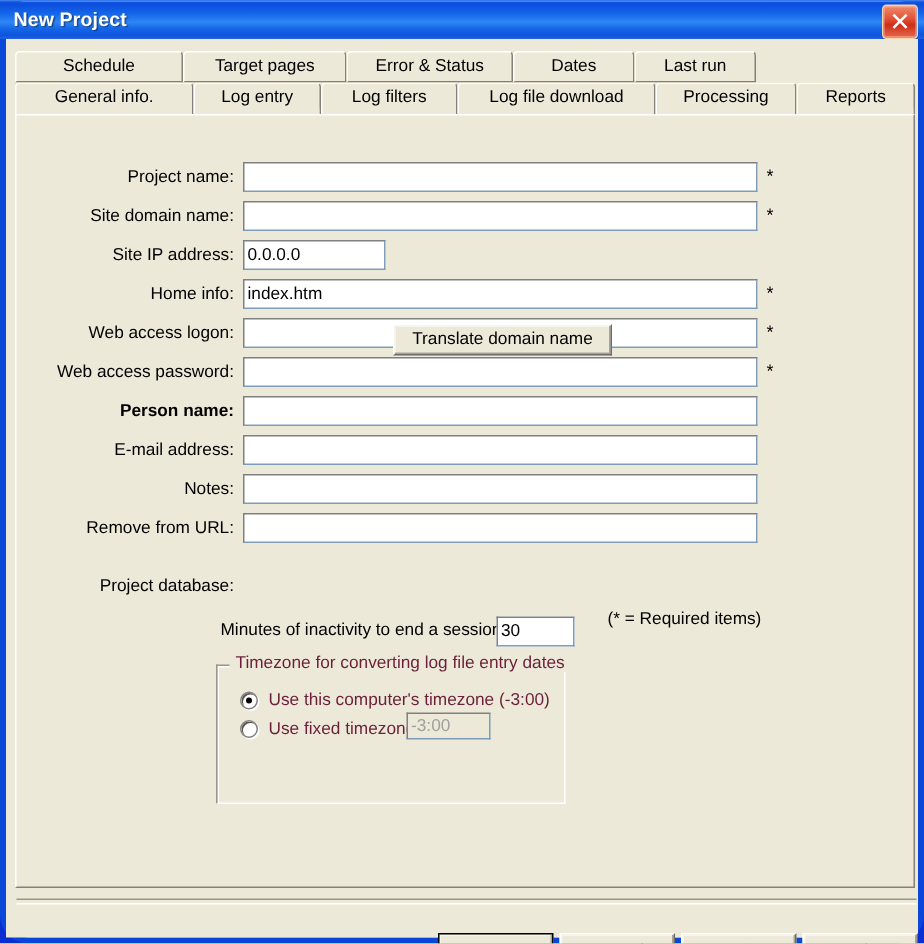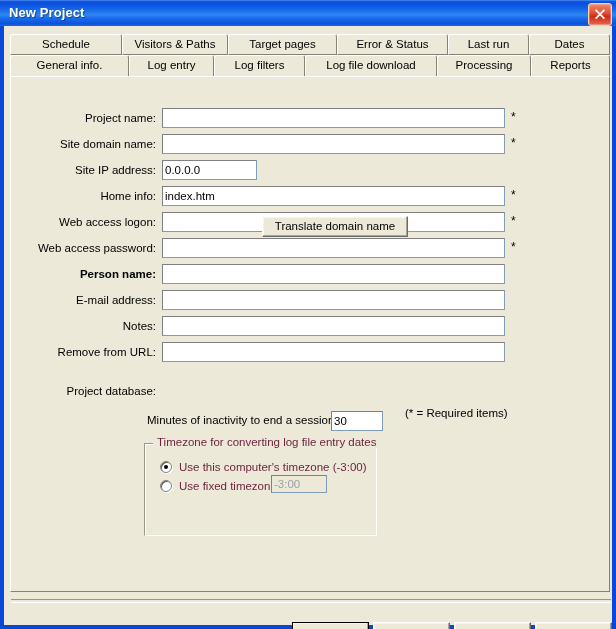--- a/index.html
+++ b/index.html
@@ -24,20 +24,21 @@
   .window {
     position: absolute;
     left: 0; top: 0;
     width: 616px;
     height: 629px;
     box-sizing: border-box;
     border-left: 4px solid #0a46d8;
     border-right: 4px solid #0a46d8;
     border-bottom: 4px solid #0a46d8;
     background: #fca5a5;
+    border-radius: 19px;
   }
 
   .titlebar {
     position: relative;
     height: 26px;
     margin: -0px -4px 0 -4px;
     background: linear-gradient(to bottom,
         #1157e2 0%, #0b4ddc 8%, #1366ea 32%, #2f86f4 55%,
         #1668e8 72%, #0f53dd 90%, #1e62e0 100%);
     border-top: 1px solid #3a7bec;
@@ -311,25 +312,24 @@
           <path d="M3.2 2.2 L7 6 L10.8 2.2 L12 3.4 L8.2 7.2 L12 11 L10.8 12.2 L7 8.4 L3.2 12.2 L2 11 L5.8 7.2 L2 3.4 Z" fill="#ffffff"></path>
         </svg>
       </div>
     </div>
 
     <div class="client">
 
       <div class="tabstrip">
         <div class="tabrow row1">
             <div class="tab" style="width: 112px;">Schedule</div>
-            <div class="tab" style="width: 106px;">Visitors &amp; Paths</div>
             <div class="tab" style="width: 109px;">Target pages</div>
             <div class="tab" style="width: 111px;">Error &amp; Status</div>
+            <div class="tab" style="width: 81px;">Dates</div>
             <div class="tab" style="width: 81px;">Last run</div>
-            <div class="tab" style="width: 81px;">Dates</div>
           </div>
         <div class="tabrow row2">
             <div class="tab selected" style="width: 119px;">General info.</div>
             <div class="tab" style="width: 85px;">Log entry</div>
             <div class="tab" style="width: 91px;">Log filters</div>
             <div class="tab" style="width: 132px;">Log file download</div>
             <div class="tab" style="width: 94px;">Processing</div>
             <div class="tab" style="width: 79px;">Reports</div>
           </div>
       </div>

